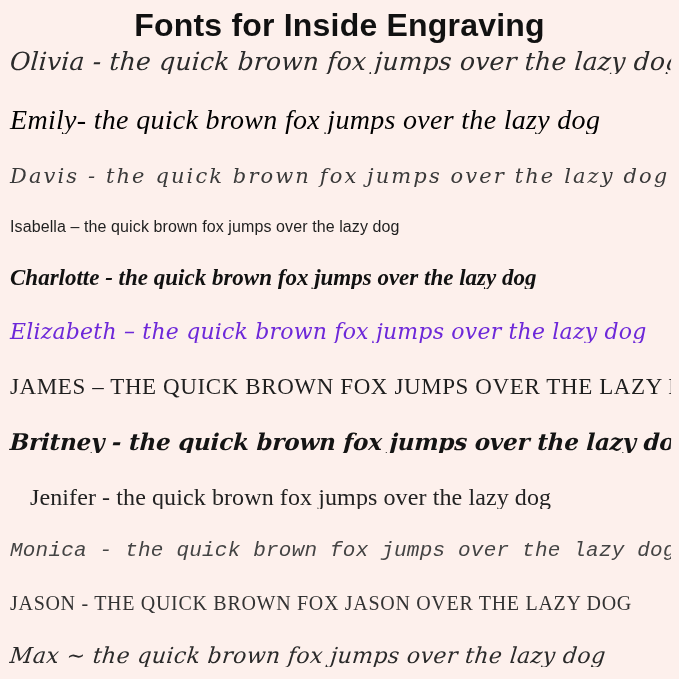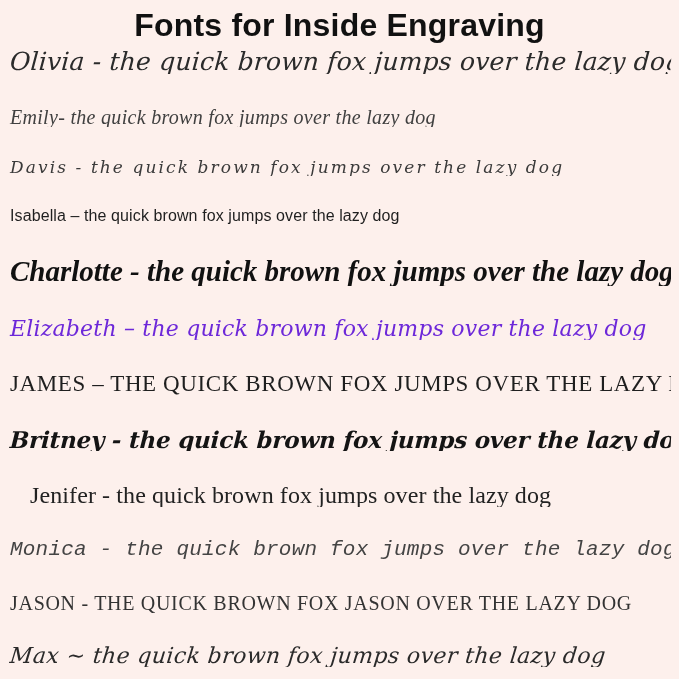--- a/index.html
+++ b/index.html
@@ -53,42 +53,42 @@
     font-family: "DejaVu Serif", serif;
     font-style: italic;
     font-size: 25px;
     letter-spacing: 0.2px;
     transform: skewX(-4deg);
     transform-origin: left center;
   }
   .f-emily {
     font-family: "Liberation Serif", serif;
     font-style: italic;
-    font-size: 20px;
-    color: #404040;
+    font-size: 28px;
+    color: #000000;
     letter-spacing: 0.3px;
   }
   .f-davis {
     font-family: "DejaVu Serif", serif;
     font-style: italic;
-    font-size: 17px;
+    font-size: 21px;
     letter-spacing: 2.1px;
     color: #3a3a3a;
   }
   .f-isabella {
     font-family: "Liberation Sans", sans-serif;
     font-size: 16px;
     letter-spacing: 0.1px;
     color: #1f1f1f;
   }
   .f-charlotte {
     font-family: "Liberation Serif", serif;
     font-style: italic;
     font-weight: bold;
-    font-size: 29px;
+    font-size: 23px;
     letter-spacing: 0px;
     color: #111;
   }
   .f-elizabeth {
     font-family: "DejaVu Serif", serif;
     font-style: italic;
     font-size: 22px;
     letter-spacing: 0.2px;
     color: #6d28d9;
   }

